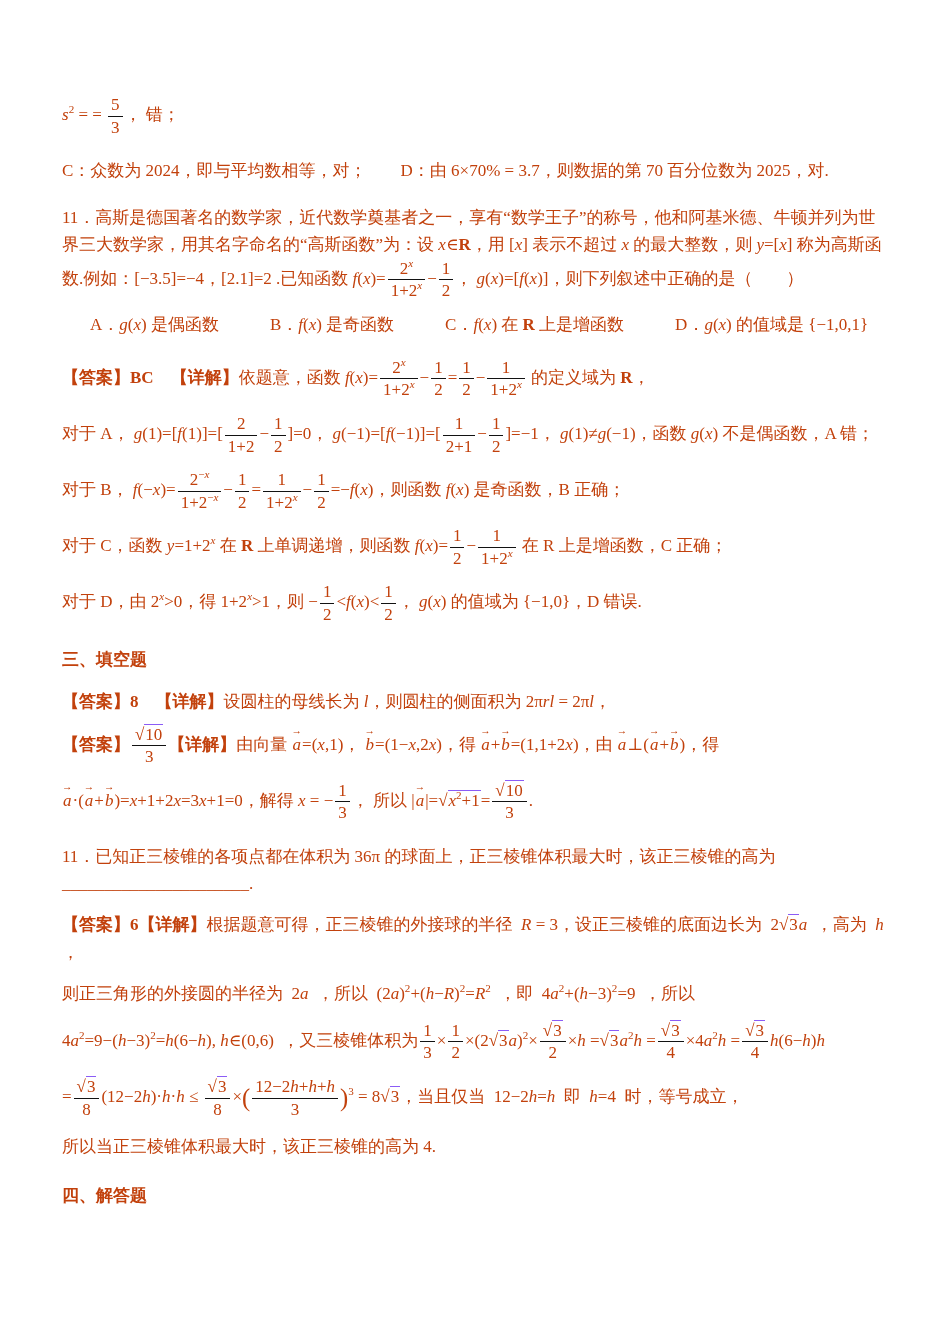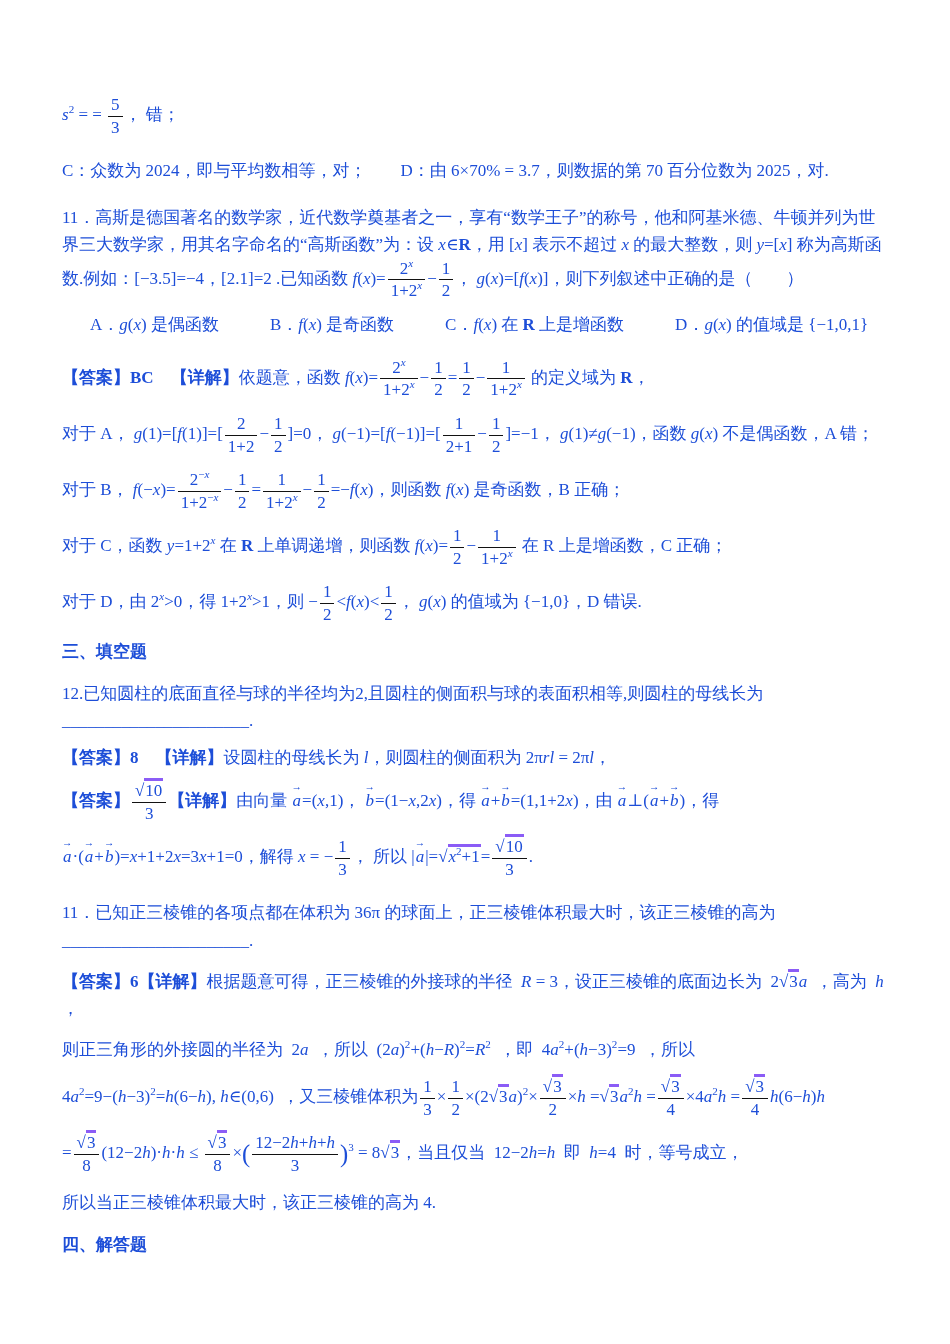--- a/index.html
+++ b/index.html
@@ -1,54 +1,53 @@
 <!DOCTYPE html>
 <html><head>
 <meta charset="utf-8">
 <style>
   html,body { margin:0; padding:0; background:#ffffff; }
   .page {
     width:950px; height:1344px; box-sizing:border-box;
     padding:95px 58px 40px 62px;
     font-family:"Liberation Serif","DejaVu Serif",serif;
-    font-size:17px; color:#1d4ed8; line-height:1.6;
+    font-size:17px; color:#c2410c; line-height:1.6;
     overflow:hidden; background:#ffffff;
   }
   .line { margin-bottom:14px; }
   .line.tight { margin-bottom:10px; }
   .line.roomy { margin-bottom:20px; }
-  .line.heading { font-weight:bold; margin-top:6px; margin-bottom:14px; }
+  .line.heading { font-weight:bold; margin-top:22px; margin-bottom:14px; }
   .choices { padding-left:28px; }
   b { font-weight:bold; }
   i { font-style:italic; font-family:"Liberation Serif","DejaVu Serif",serif; }
   sup { font-size:0.65em; vertical-align:super; line-height:0; }
   .frac { display:inline-block; vertical-align:middle; text-align:center; line-height:1.15; margin:0 2px; }
   .frac .num { display:block; padding:0 3px 1px 3px; }
   .frac .den { display:block; border-top:1px solid #121212; padding:1px 3px 0 3px; }
   .sqrt { white-space:nowrap; }
-  .sqrt .rad { border-top:3px solid #8b5cf6; padding:0 1px; }
+  .sqrt .rad { border-top:1px solid #8b5cf6; padding:0 1px; }
   .vec { font-style:italic; position:relative; display:inline-block; padding:0 1px; }
   .vec::after { content:'→'; position:absolute; left:0; top:-0.8em; font-size:0.6em; font-style:normal; }
   .bigp { font-size:1.45em; vertical-align:middle; line-height:1; }
 </style>
 </head>
 <body>
 
 <div class="page">
   <div class="line roomy"><i>s</i><sup>2</sup> =  = <span class="frac"><span class="num">5</span><span class="den">3</span></span>，&nbsp;错；</div>
   <div class="line roomy">C：众数为 2024，即与平均数相等，对；  D：由 6×70% = 3.7，则数据的第 70 百分位数为 2025，对.</div>
   <div class="line tight">11．高斯是德国著名的数学家，近代数学奠基者之一，享有“数学王子”的称号，他和阿基米德、牛顿并列为世界三大数学家，用其名字命名的“高斯函数”为：设 <i>x</i>∈<b>R</b>，用 [<i>x</i>] 表示不超过 <i>x</i> 的最大整数，则 <i>y</i>=[<i>x</i>] 称为高斯函数.例如：[−3.5]=−4，[2.1]=2 .已知函数 <i>f</i>(<i>x</i>)=<span class="frac"><span class="num">2<sup><i>x</i></sup></span><span class="den">1+2<sup><i>x</i></sup></span></span>−<span class="frac"><span class="num">1</span><span class="den">2</span></span>，&nbsp;<i>g</i>(<i>x</i>)=[<i>f</i>(<i>x</i>)]，则下列叙述中正确的是（  ）</div>
   <div class="line choices roomy">A．<i>g</i>(<i>x</i>) 是偶函数   B．<i>f</i>(<i>x</i>) 是奇函数   C．<i>f</i>(<i>x</i>) 在 <b>R</b> 上是增函数   D．<i>g</i>(<i>x</i>) 的值域是 {−1,0,1}</div>
   <div class="line"><b>【答案】BC</b> <b>【详解】</b>依题意，函数 <i>f</i>(<i>x</i>)=<span class="frac"><span class="num">2<sup><i>x</i></sup></span><span class="den">1+2<sup><i>x</i></sup></span></span>−<span class="frac"><span class="num">1</span><span class="den">2</span></span>=<span class="frac"><span class="num">1</span><span class="den">2</span></span>−<span class="frac"><span class="num">1</span><span class="den">1+2<sup><i>x</i></sup></span></span> 的定义域为 <b>R</b>，</div>
   <div class="line">对于 A，&nbsp;<i>g</i>(1)=[<i>f</i>(1)]=[<span class="frac"><span class="num">2</span><span class="den">1+2</span></span>−<span class="frac"><span class="num">1</span><span class="den">2</span></span>]=0，&nbsp;<i>g</i>(−1)=[<i>f</i>(−1)]=[<span class="frac"><span class="num">1</span><span class="den">2+1</span></span>−<span class="frac"><span class="num">1</span><span class="den">2</span></span>]=−1，&nbsp;<i>g</i>(1)≠<i>g</i>(−1)，函数 <i>g</i>(<i>x</i>) 不是偶函数，A 错；</div>
   <div class="line">对于 B，&nbsp;<i>f</i>(−<i>x</i>)=<span class="frac"><span class="num">2<sup>−<i>x</i></sup></span><span class="den">1+2<sup>−<i>x</i></sup></span></span>−<span class="frac"><span class="num">1</span><span class="den">2</span></span>=<span class="frac"><span class="num">1</span><span class="den">1+2<sup><i>x</i></sup></span></span>−<span class="frac"><span class="num">1</span><span class="den">2</span></span>=−<i>f</i>(<i>x</i>)，则函数 <i>f</i>(<i>x</i>) 是奇函数，B 正确；</div>
   <div class="line">对于 C，函数 <i>y</i>=1+2<sup><i>x</i></sup> 在 <b>R</b> 上单调递增，则函数 <i>f</i>(<i>x</i>)=<span class="frac"><span class="num">1</span><span class="den">2</span></span>−<span class="frac"><span class="num">1</span><span class="den">1+2<sup><i>x</i></sup></span></span> 在 R 上是增函数，C 正确；</div>
   <div class="line">对于 D，由 2<sup><i>x</i></sup>&gt;0，得 1+2<sup><i>x</i></sup>&gt;1，则 −<span class="frac"><span class="num">1</span><span class="den">2</span></span>&lt;<i>f</i>(<i>x</i>)&lt;<span class="frac"><span class="num">1</span><span class="den">2</span></span>，&nbsp;<i>g</i>(<i>x</i>) 的值域为 {−1,0}，D 错误.</div>
   <div class="line heading">三、填空题</div>
-  <div class="line tight">12.已知圆柱的底面直径与球的半径均为2,且圆柱的侧面积与球的表面积相等,则圆柱的母线长为______________________.</div>
   <div class="line tight"><b>【答案】8</b> <b>【详解】</b>设圆柱的母线长为 <i>l</i>，则圆柱的侧面积为 2π<i>rl</i> = 2π<i>l</i>，</div>
   <div class="line"><b>【答案】</b><span class="frac"><span class="num"><span class="sqrt">√<span class="rad">10</span></span></span><span class="den">3</span></span><b>【详解】</b>由向量 <span class="vec">a</span>=(<i>x</i>,1)，&nbsp;<span class="vec">b</span>=(1−<i>x</i>,2<i>x</i>)，得 <span class="vec">a</span>+<span class="vec">b</span>=(1,1+2<i>x</i>)，由 <span class="vec">a</span>⊥(<span class="vec">a</span>+<span class="vec">b</span>)，得</div>
   <div class="line roomy"><span class="vec">a</span>·(<span class="vec">a</span>+<span class="vec">b</span>)=<i>x</i>+1+2<i>x</i>=3<i>x</i>+1=0，解得 <i>x</i> = −<span class="frac"><span class="num">1</span><span class="den">3</span></span>，&nbsp;所以 |<span class="vec">a</span>|=<span class="sqrt">√<span class="rad"><i>x</i><sup>2</sup>+1</span></span>=<span class="frac"><span class="num"><span class="sqrt">√<span class="rad">10</span></span></span><span class="den">3</span></span>.</div>
   <div class="line">11．已知正三棱锥的各项点都在体积为 36π 的球面上，正三棱锥体积最大时，该正三棱锥的高为______________________.</div>
   <div class="line"><b>【答案】6</b><b>【详解】</b>根据题意可得，正三棱锥的外接球的半径&nbsp; <i>R</i> = 3，设正三棱锥的底面边长为&nbsp; 2<span class="sqrt">√<span class="rad">3</span></span><i>a</i>&nbsp; ，高为&nbsp; <i>h</i>&nbsp; ，</div>
   <div class="line">则正三角形的外接圆的半径为&nbsp; 2<i>a</i>&nbsp; ，所以&nbsp; (2<i>a</i>)<sup>2</sup>+(<i>h</i>−<i>R</i>)<sup>2</sup>=<i>R</i><sup>2</sup>&nbsp; ，即&nbsp; 4<i>a</i><sup>2</sup>+(<i>h</i>−3)<sup>2</sup>=9&nbsp; ，所以</div>
   <div class="line">4<i>a</i><sup>2</sup>=9−(<i>h</i>−3)<sup>2</sup>=<i>h</i>(6−<i>h</i>), <i>h</i>∈(0,6)&nbsp; ，又三棱锥体积为<span class="frac"><span class="num">1</span><span class="den">3</span></span>×<span class="frac"><span class="num">1</span><span class="den">2</span></span>×(2<span class="sqrt">√<span class="rad">3</span></span><i>a</i>)<sup>2</sup>×<span class="frac"><span class="num"><span class="sqrt">√<span class="rad">3</span></span></span><span class="den">2</span></span>×<i>h</i> =<span class="sqrt">√<span class="rad">3</span></span><i>a</i><sup>2</sup><i>h</i> =<span class="frac"><span class="num"><span class="sqrt">√<span class="rad">3</span></span></span><span class="den">4</span></span>×4<i>a</i><sup>2</sup><i>h</i> =<span class="frac"><span class="num"><span class="sqrt">√<span class="rad">3</span></span></span><span class="den">4</span></span><i>h</i>(6−<i>h</i>)<i>h</i></div>
   <div class="line">=<span class="frac"><span class="num"><span class="sqrt">√<span class="rad">3</span></span></span><span class="den">8</span></span>(12−2<i>h</i>)·<i>h</i>·<i>h</i> ≤ <span class="frac"><span class="num"><span class="sqrt">√<span class="rad">3</span></span></span><span class="den">8</span></span>×<span class="bigp">(</span><span class="frac"><span class="num">12−2<i>h</i>+<i>h</i>+<i>h</i></span><span class="den">3</span></span><span class="bigp">)</span><sup>3</sup> = 8<span class="sqrt">√<span class="rad">3</span></span>，当且仅当&nbsp; 12−2<i>h</i>=<i>h</i>&nbsp; 即&nbsp; <i>h</i>=4&nbsp; 时，等号成立，</div>
   <div class="line">所以当正三棱锥体积最大时，该正三棱锥的高为 4.</div>
   <div class="line heading">四、解答题</div>

